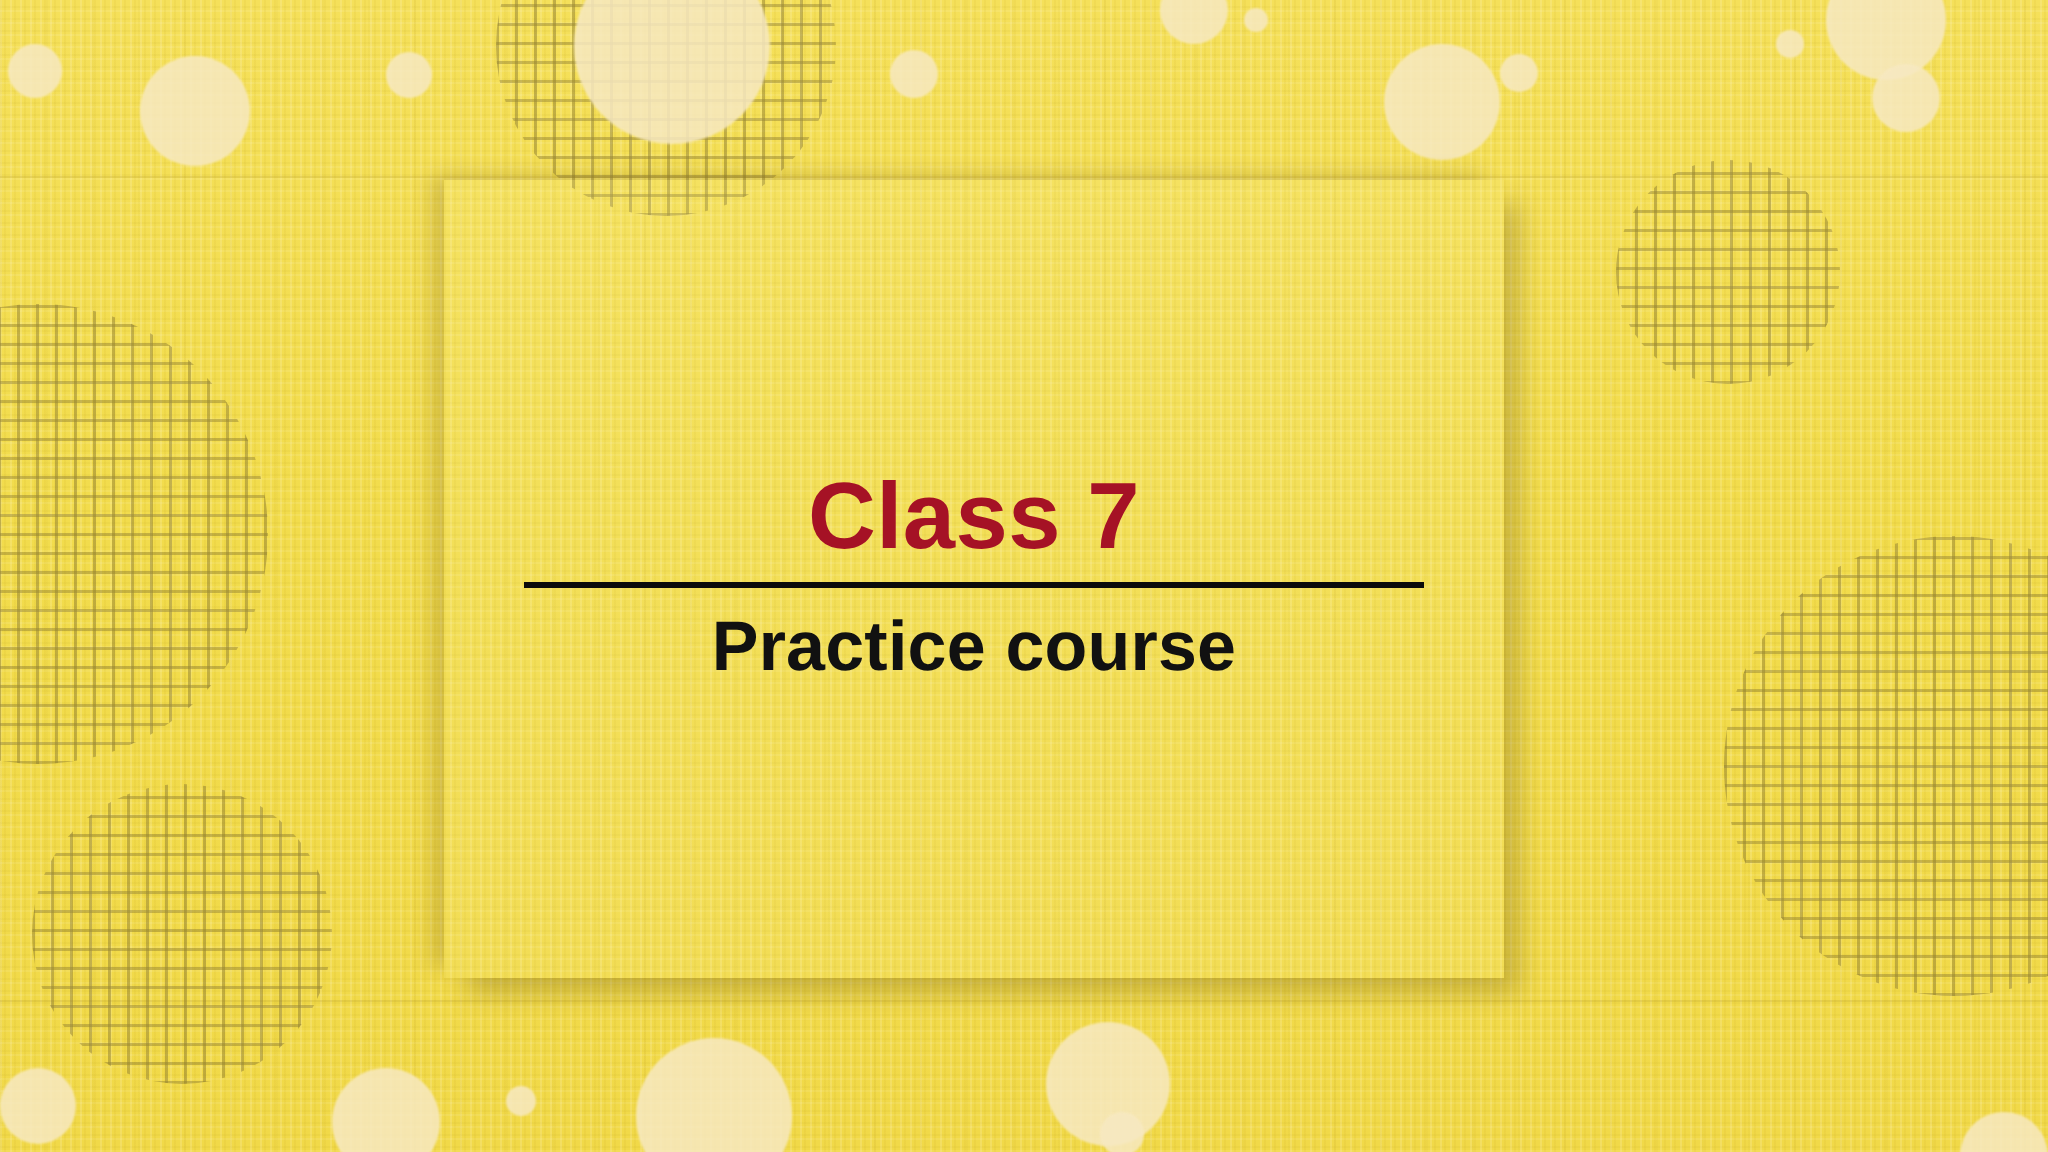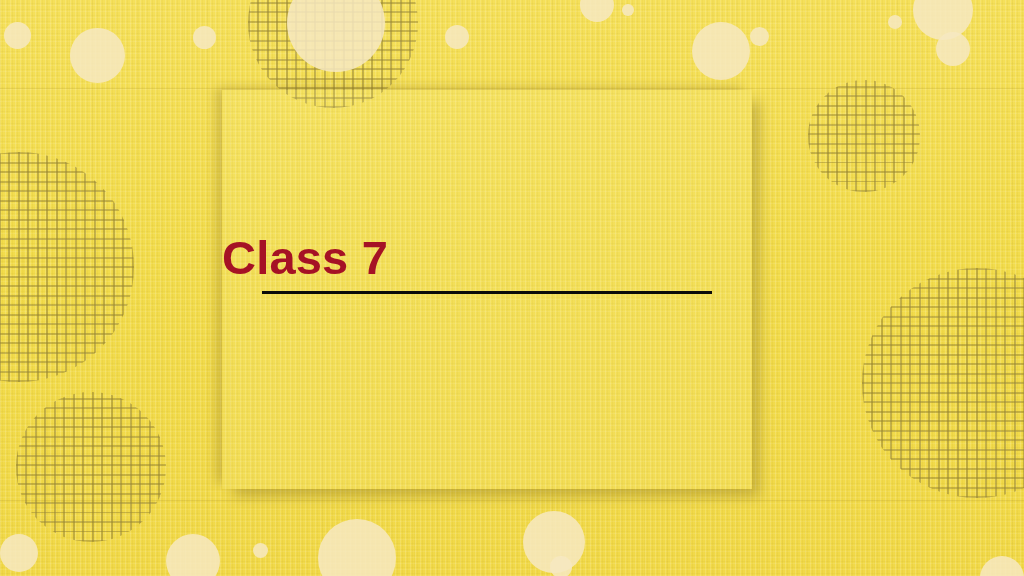--- a/index.html
+++ b/index.html
@@ -110,20 +110,21 @@
       -8px -4px 10px -2px rgba(90,70,10,0.22),
        10px 10px 12px -2px rgba(90,70,10,0.26);
   }
 
   
   #title-block {
     position: absolute;
     left: 222px;
     top: 230px;
     width: 530px;
+    text-align: center;
   }
   #slide-title {
     margin: 0;
     font-size: 47px;
     font-weight: bold;
     line-height: 1.18;
     color: #A51225;
     letter-spacing: 0.2px;
   }
   #title-rule {
@@ -175,17 +176,18 @@
       <div class="circle cream" style="left: 550px; top: 556px; width: 22px; height: 22px;"></div>
       <div class="circle cream" style="left: 0px; top: 534px; width: 38px; height: 38px;"></div>
       <div class="circle cream" style="left: 980px; top: 556px; width: 44px; height: 44px;"></div>
     </div>
 
   <div id="content-panel"></div>
 
   <div id="title-block">
     <h1 id="slide-title">Class 7</h1>
     <div id="title-rule"></div>
+    <h2 id="slide-subtitle">Practice course</h2>
   </div>
 
 <div class="bg-seam" style="top: 88px;"></div>
     <div class="bg-seam" style="top: 500px;"></div>
   </div>
 
 </body></html>

